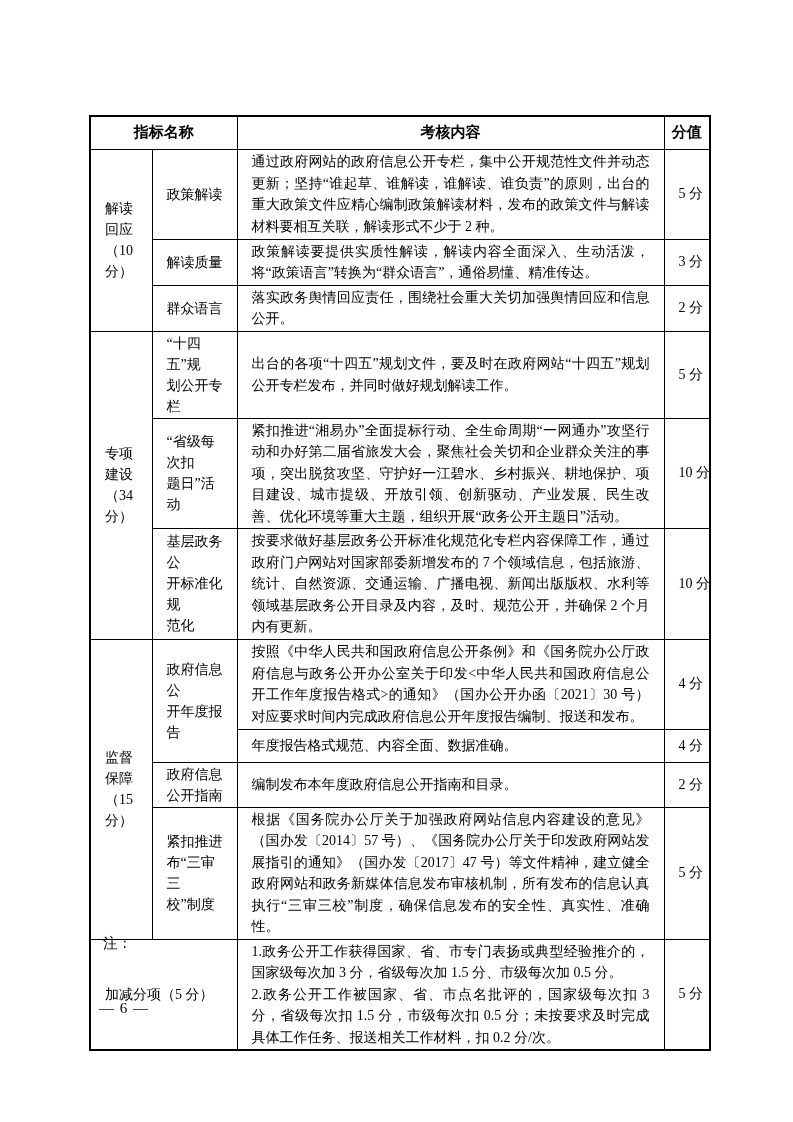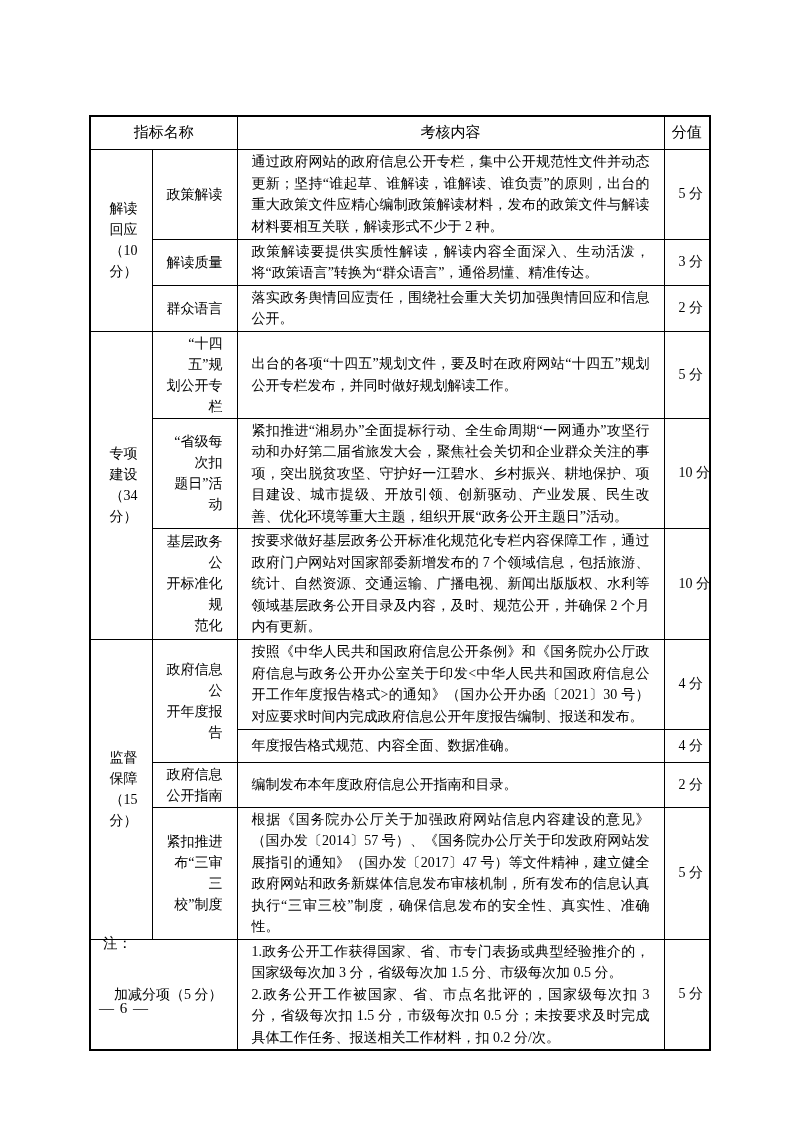--- a/index.html
+++ b/index.html
@@ -16,24 +16,24 @@
     border:2px solid #000;
   }
   table.assessment th, table.assessment td {
     border:1px solid #000;
     font-size:14px;
     vertical-align:middle;
     padding:1px 14px;
     overflow:hidden;
   }
   table.assessment th {
-    font-size:15px; font-weight:normal; text-align:center; padding:4px 2px;
+    font-size:15px; font-weight:bold; text-align:center; padding:4px 2px;
   }
   td.group, td.sub {
-    text-align:right;
+    text-align:left;
     white-space:pre-line;
     line-height:21px;
     padding:1px 2px;
   }
   td.content {
     text-align:justify;
     line-height:21.5px;
     padding:1px 6px;
   }
   td.content.prelines { white-space:pre-line; }

